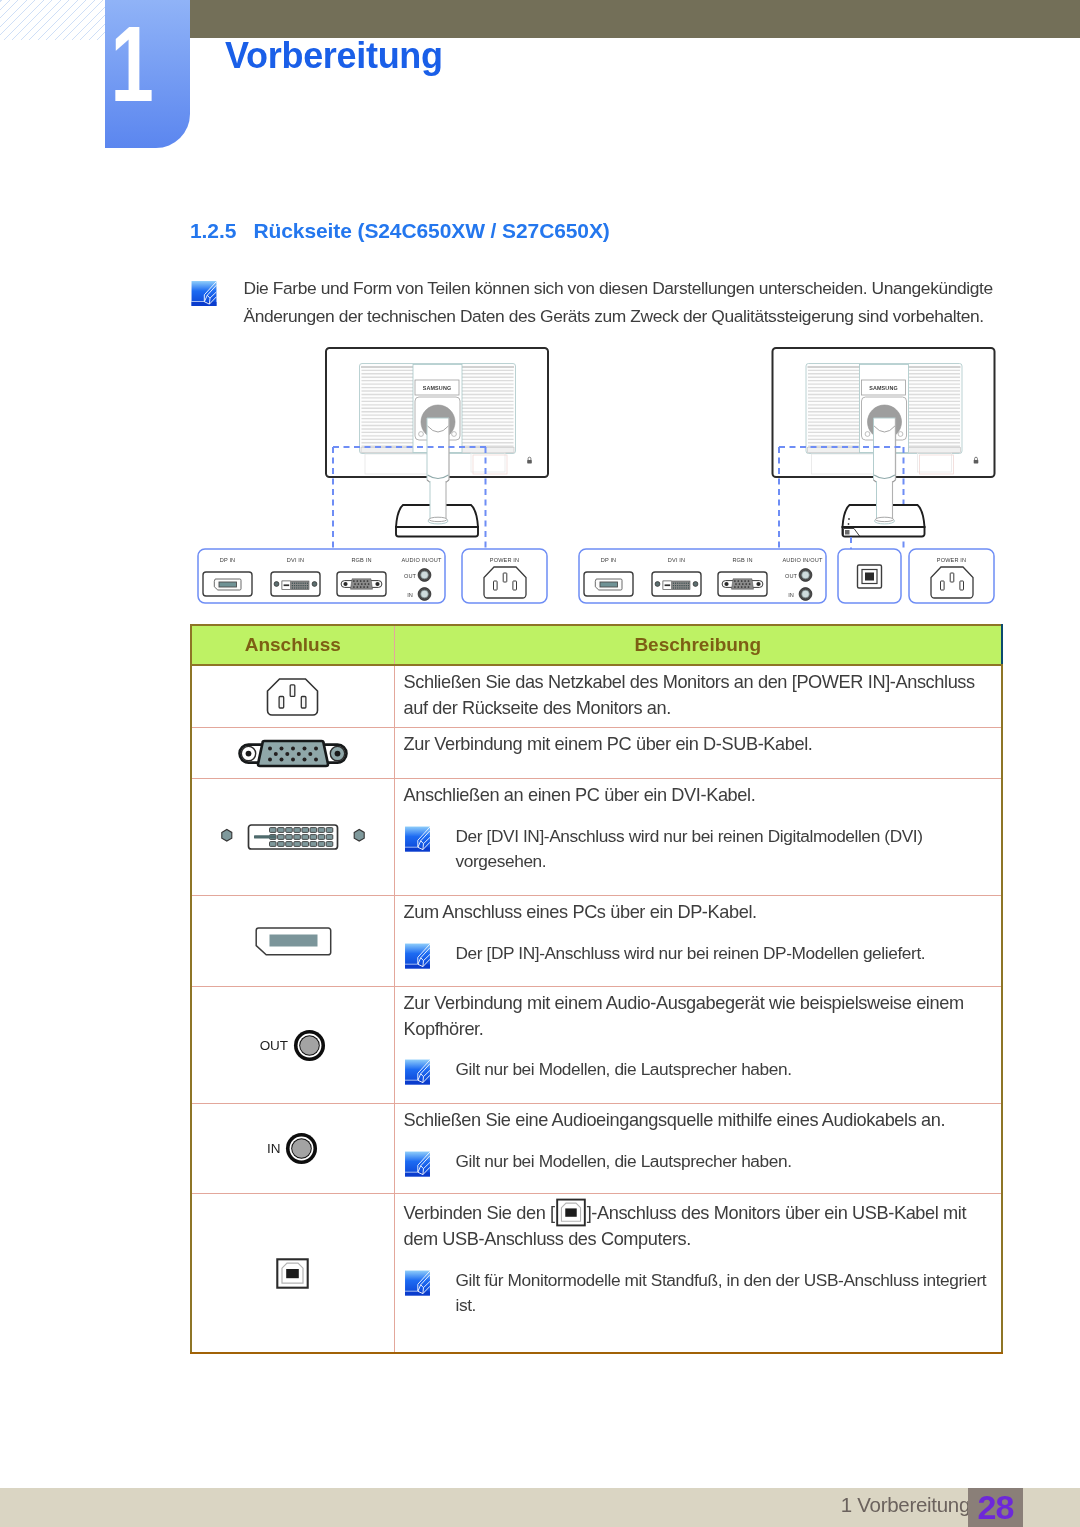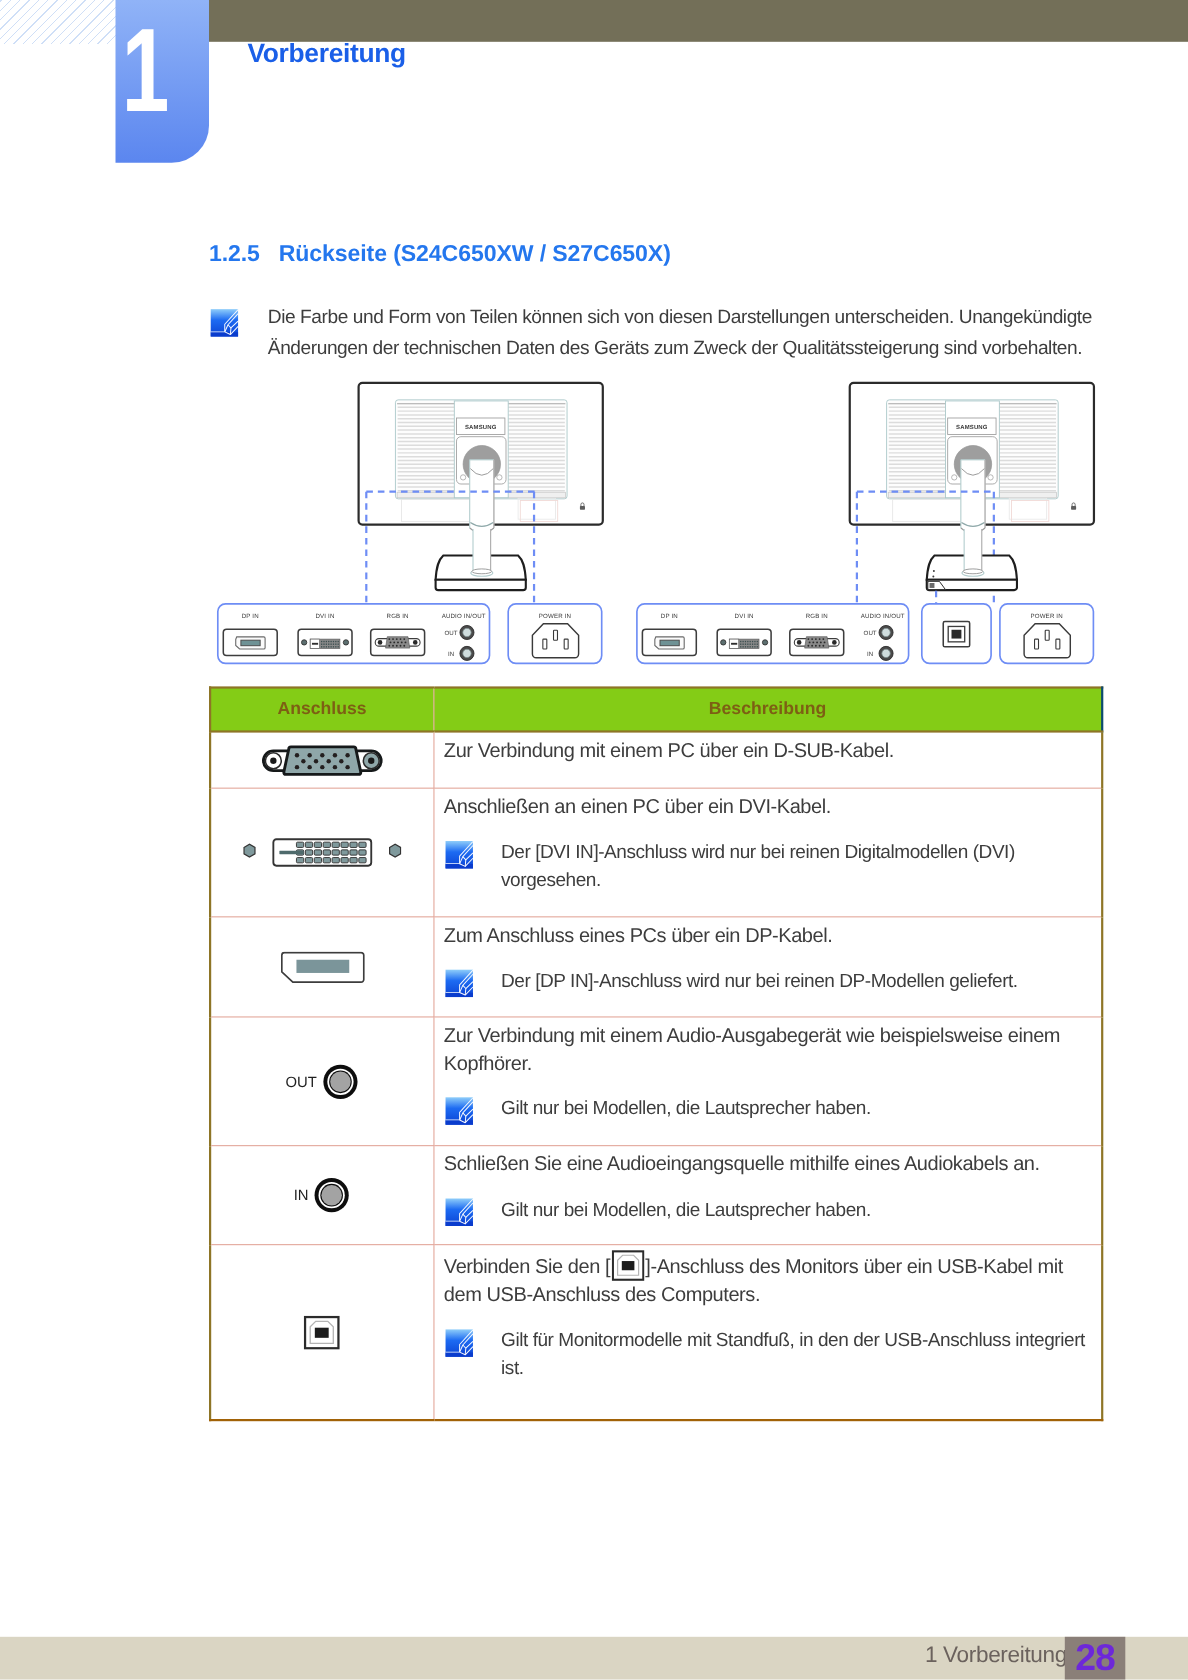--- a/index.html
+++ b/index.html
@@ -9,21 +9,21 @@
   
   .hatch{position:absolute;left:0;top:0;width:190px;height:40px;
     background:repeating-linear-gradient(-45deg,#ffffff 0 5.2px,#cfdff7 5.2px 6.0px);}
   .olive{position:absolute;left:190px;top:0;width:890px;height:38px;background:#736f58;}
   .chapnum{position:absolute;left:105px;top:0;width:85px;height:148px;
     background:linear-gradient(180deg,#90b3f7 0%,#5b86ef 100%);
     border-bottom-right-radius:34px;}
   .chapnum span{position:absolute;left:-16px;width:85px;top:24px;height:80px;text-align:center;
     font-size:108px;font-weight:bold;line-height:80px;color:#fff;letter-spacing:-2px;
     overflow:hidden;transform:scaleX(0.72);transform-origin:center center;}
-  .chaptitle{position:absolute;left:225px;top:35px;font-size:24px;color:#1a5fe8;
+  .chaptitle{position:absolute;left:225px;top:35px;font-size:36px;color:#1a5fe8;
     font-weight:bold;letter-spacing:-0.3px;}
 
   
   .section-title{position:absolute;left:190px;top:219px;font-size:21px;color:#2477ee;
     font-weight:bold;letter-spacing:-0.1px;}
 
   
   .note-row{position:absolute;left:190px;top:275px;width:820px;}
   .note-text{position:absolute;left:53.5px;top:0;width:760px;font-size:17.4px;color:#3d3d3d;
     line-height:27.5px;letter-spacing:-0.4px;}
@@ -31,21 +31,21 @@
   .note-row > .nicon{position:absolute;left:1px;top:5px;width:26px;height:27px;}
 
   
   .diag{position:absolute;left:0;top:0;}
 
   
   table.conn{position:absolute;left:190px;top:624px;width:813px;border-collapse:collapse;
      table-layout:fixed;}
   table.conn td,table.conn th{border-left:1px solid #e3a79b;border-right:1px solid #e3a79b;
      border-top:1px solid #e3a79b;border-bottom:1px solid #e3a79b;padding:0;vertical-align:middle;}
-  table.conn thead th{background:#84cc16;color:#7d5f14;font-size:16px;font-weight:bold;
+  table.conn thead th{background:#bef264;color:#7d5f14;font-size:19px;font-weight:bold;
      height:38px;border-top:2px solid #8e7526;border-bottom:2px solid #8e7526;}
   table.conn thead th.first{border-left:2px solid #8e7526;}
   table.conn thead th.last{border-right:2px solid #0c4a6e;}
   table.conn td.icon{width:205px;text-align:center;border-left:2px solid #8e7526;}
   table.conn td.desc{padding:4px 2px 0 9px;border-right:2px solid #8e7526;vertical-align:top;}
   table.conn tr.last td{border-bottom:2px solid #a16207;}
   table.conn tr.r0 td{height:57px;}
   table.conn tr.r1 td{height:46px;}
   table.conn tr.r2 td{height:112px;}
   table.conn tr.r3 td{height:86px;}
@@ -430,20 +430,31 @@
       <col style="width:203px">
       <col style="width:608px">
     </colgroup>
 <thead>
       <tr>
 <th class="first">Anschluss</th>
 <th class="last">Beschreibung</th>
 </tr>
     </thead>
 <tbody>
+<tr class="r0">
+        <td class="icon"><svg class="ticon" width="53" height="38" viewBox="0 0 53 38">
+            <path d="M13.5 1 H39.5 L51.5 13 V32.5 a4.5 4.5 0 0 1 -4.5 4.5 H6 a4.5 4.5 0 0 1 -4.5 -4.5 V13 Z" fill="#ffffff" stroke="#333" stroke-width="1.6"></path>
+            <rect x="24.2" y="6.8" width="4.6" height="11.5" rx="0.9" fill="#f4f4f4" stroke="#333" stroke-width="1.3"></rect>
+            <rect x="13.1" y="18.5" width="4.6" height="11.5" rx="0.9" fill="#f4f4f4" stroke="#333" stroke-width="1.3"></rect>
+            <rect x="35.3" y="18.5" width="4.6" height="11.5" rx="0.9" fill="#f4f4f4" stroke="#333" stroke-width="1.3"></rect>
+          </svg></td>
+        <td class="desc">
+          <p>Schließen Sie das Netzkabel des Monitors an den [POWER IN]-Anschluss auf der Rückseite des Monitors an.</p>
+        </td>
+      </tr>
 <tr class="r1">
         <td class="icon"><svg class="ticon" width="118" height="29" viewBox="0 0 118 29">
             <path d="M14.5 5.6 H103.5 a9.0 9.0 0 0 1 0 18 H14.5 a9.0 9.0 0 0 1 0 -18 Z" fill="#ffffff" stroke="#16191a" stroke-width="2.6"></path>
             <circle cx="14.5" cy="14.6" r="7.2" fill="#ffffff" stroke="#2a2a2a" stroke-width="1.4"></circle>
             <circle cx="14.5" cy="14.6" r="2.9" fill="#1a1a1a"></circle>
             <circle cx="103.5" cy="14.6" r="7.2" fill="#8fa7a9" stroke="#2a2a2a" stroke-width="1.4"></circle>
             <circle cx="103.5" cy="14.6" r="2.9" fill="#1a1a1a"></circle>
             <path d="M30.5 2.0 H87.5 a2 2 0 0 1 2 2 l4.5 21 a2 2 0 0 1 -2 2 H26 a2 2 0 0 1 -2 -2 l4.5 -21 a2 2 0 0 1 2 -2 Z" fill="#8fa7a9" stroke="#16191a" stroke-width="2.6"></path>
             <circle cx="36.0" cy="9.6" r="2.0" fill="#231f1f"></circle>
             <circle cx="47.5" cy="9.6" r="2.0" fill="#231f1f"></circle>

